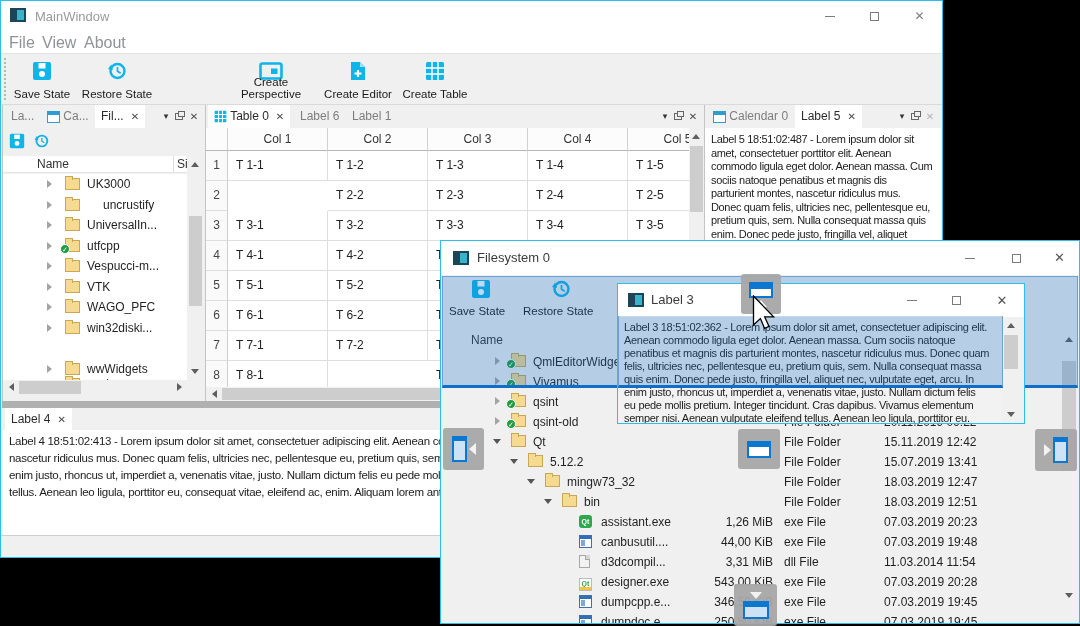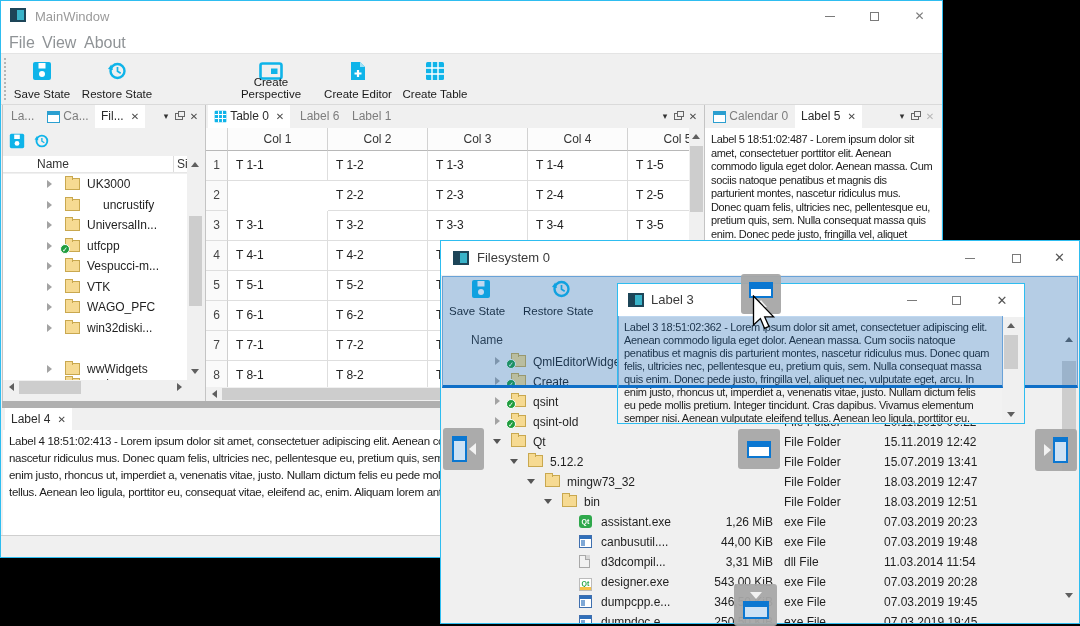--- a/index.html
+++ b/index.html
@@ -269,21 +269,20 @@
           <div class="tbl-cell abs" style="left: 322px; top: 173px; width: 100px;">T 6-4</div>
           <div class="tbl-cell abs" style="left: 422px; top: 173px; width: 100px;">T 6-5</div>
           <div class="tbl-num abs" style="left: 0px; top: 203px; width: 22px;">7</div>
           <div class="tbl-cell abs" style="left: 22px; top: 203px; width: 100px;">T 7-1</div>
           <div class="tbl-cell abs" style="left: 122px; top: 203px; width: 100px;">T 7-2</div>
           <div class="tbl-cell abs" style="left: 222px; top: 203px; width: 100px;">T 7-3</div>
           <div class="tbl-cell abs" style="left: 322px; top: 203px; width: 100px;">T 7-4</div>
           <div class="tbl-cell abs" style="left: 422px; top: 203px; width: 100px;">T 7-5</div>
           <div class="tbl-num abs" style="left: 0px; top: 233px; width: 22px;">8</div>
           <div class="tbl-cell abs" style="left: 22px; top: 233px; width: 100px;">T 8-1</div>
-          <div class="tbl-cell abs" style="left: 122px; top: 233px; width: 100px;">T 8-2</div>
           <div class="tbl-cell abs" style="left: 222px; top: 233px; width: 100px;">T 8-3</div>
           <div class="tbl-cell abs" style="left: 322px; top: 233px; width: 100px;">T 8-4</div>
           <div class="tbl-cell abs" style="left: 422px; top: 233px; width: 100px;">T 8-5</div>
         </div>
       <div class="sb abs" style="left:483px; top:23px; width:15px; height:273px;">
         <div class="sb-arr arr-up abs" style="left:3px; top:6px;"></div>
         <div class="sb-thumb abs" style="left:1px; top:18px; width:13px; height:66px;"></div>
         <div class="sb-arr arr-dn abs" style="left:3px; bottom:6px;"></div>
       </div>
       <div class="sb abs" style="left:0; top:282px; width:483px; height:14px;">
@@ -352,21 +351,21 @@
     <svg width="22" height="20" viewBox="0 0 22 20" style="margin-left:27px;">
         <circle cx="11.5" cy="10" r="7" fill="none" stroke="#0fb4e9" stroke-width="2.4"></circle>
         <path d="M11.5 6 v4.3 l3.2 2" fill="none" stroke="#0fb4e9" stroke-width="1.7"></path>
         <path d="M2 8 L5.2 3.4 L7 9 Z" fill="#0fb4e9"></path>
       </svg>
     <div style="font-size:11.5px; color:#1a1a1a; margin-top:3px;">Restore State</div>
   </div>
   <div class="abs" style="left:30px; top:92px; color:#333;">Name</div>
   <div class="abs" style="left:0; top:111px; width:618px; height:271px; overflow:hidden;" id="fs-tree">
       <div class="abs" style="left: 0px; top: 0px; width: 100%; height: 20px;"><span class="chev-r abs" style="left: 54px; top: 5px;"></span><span class="folder-ico abs" style="left: 70px; top: 3px;"><span class="badge-check">✓</span></span><span class="abs" style="left: 92px; top: 3px;">QmlEditorWidge</span></div>
-      <div class="abs" style="left: 0px; top: 20px; width: 100%; height: 20px;"><span class="chev-r abs" style="left: 54px; top: 5px;"></span><span class="folder-ico abs" style="left: 70px; top: 3px;"><span class="badge-check">✓</span></span><span class="abs" style="left: 92px; top: 3px;">Create</span></div>
+      <div class="abs" style="left: 0px; top: 20px; width: 100%; height: 20px;"><span class="chev-r abs" style="left: 54px; top: 5px;"></span><span class="folder-ico abs" style="left: 70px; top: 3px;"><span class="badge-check">✓</span></span><span class="abs" style="left: 92px; top: 3px;">Vivamus</span></div>
       <div class="abs" style="left: 0px; top: 40px; width: 100%; height: 20px;"><span class="chev-r abs" style="left: 54px; top: 5px;"></span><span class="folder-ico abs" style="left: 70px; top: 3px;"><span class="badge-check">✓</span></span><span class="abs" style="left: 92px; top: 3px;">qsint</span></div>
       <div class="abs" style="left: 0px; top: 60px; width: 100%; height: 20px;"><span class="chev-r abs" style="left: 54px; top: 5px;"></span><span class="folder-ico abs" style="left: 70px; top: 3px;"><span class="badge-check">✓</span></span><span class="abs" style="left: 92px; top: 3px;">qsint-old</span><span class="abs" style="left: 343px; top: 3px;">File Folder</span><span class="abs" style="left: 443px; top: 3px;">20.11.2019 09:22</span></div>
       <div class="abs" style="left: 0px; top: 80px; width: 100%; height: 20px;"><span class="chev-d abs" style="left: 52px; top: 7px;"></span><span class="folder-ico abs" style="left: 70px; top: 3px;"></span><span class="abs" style="left: 92px; top: 3px;">Qt</span><span class="abs" style="left: 343px; top: 3px;">File Folder</span><span class="abs" style="left: 443px; top: 3px;">15.11.2019 12:42</span></div>
       <div class="abs" style="left: 0px; top: 100px; width: 100%; height: 20px;"><span class="chev-d abs" style="left: 69px; top: 7px;"></span><span class="folder-ico abs" style="left: 87px; top: 3px;"></span><span class="abs" style="left: 109px; top: 3px;">5.12.2</span><span class="abs" style="left: 343px; top: 3px;">File Folder</span><span class="abs" style="left: 443px; top: 3px;">15.07.2019 13:41</span></div>
       <div class="abs" style="left: 0px; top: 120px; width: 100%; height: 20px;"><span class="chev-d abs" style="left: 86px; top: 7px;"></span><span class="folder-ico abs" style="left: 104px; top: 3px;"></span><span class="abs" style="left: 126px; top: 3px;">mingw73_32</span><span class="abs" style="left: 343px; top: 3px;">File Folder</span><span class="abs" style="left: 443px; top: 3px;">18.03.2019 12:47</span></div>
       <div class="abs" style="left: 0px; top: 140px; width: 100%; height: 20px;"><span class="chev-d abs" style="left: 103px; top: 7px;"></span><span class="folder-ico abs" style="left: 121px; top: 3px;"></span><span class="abs" style="left: 143px; top: 3px;">bin</span><span class="abs" style="left: 343px; top: 3px;">File Folder</span><span class="abs" style="left: 443px; top: 3px;">18.03.2019 12:51</span></div>
       <div class="abs" style="left: 0px; top: 160px; width: 100%; height: 20px;">
         <span class="ico-qt-green abs" style="left: 138px; top: 3px;">Qt</span>
         <span class="abs" style="left: 160px; top: 3px;">assistant.exe</span>
         <span class="abs" style="left: 150px; top: 3px; width: 182px; text-align: right;">1,26 MiB</span>

